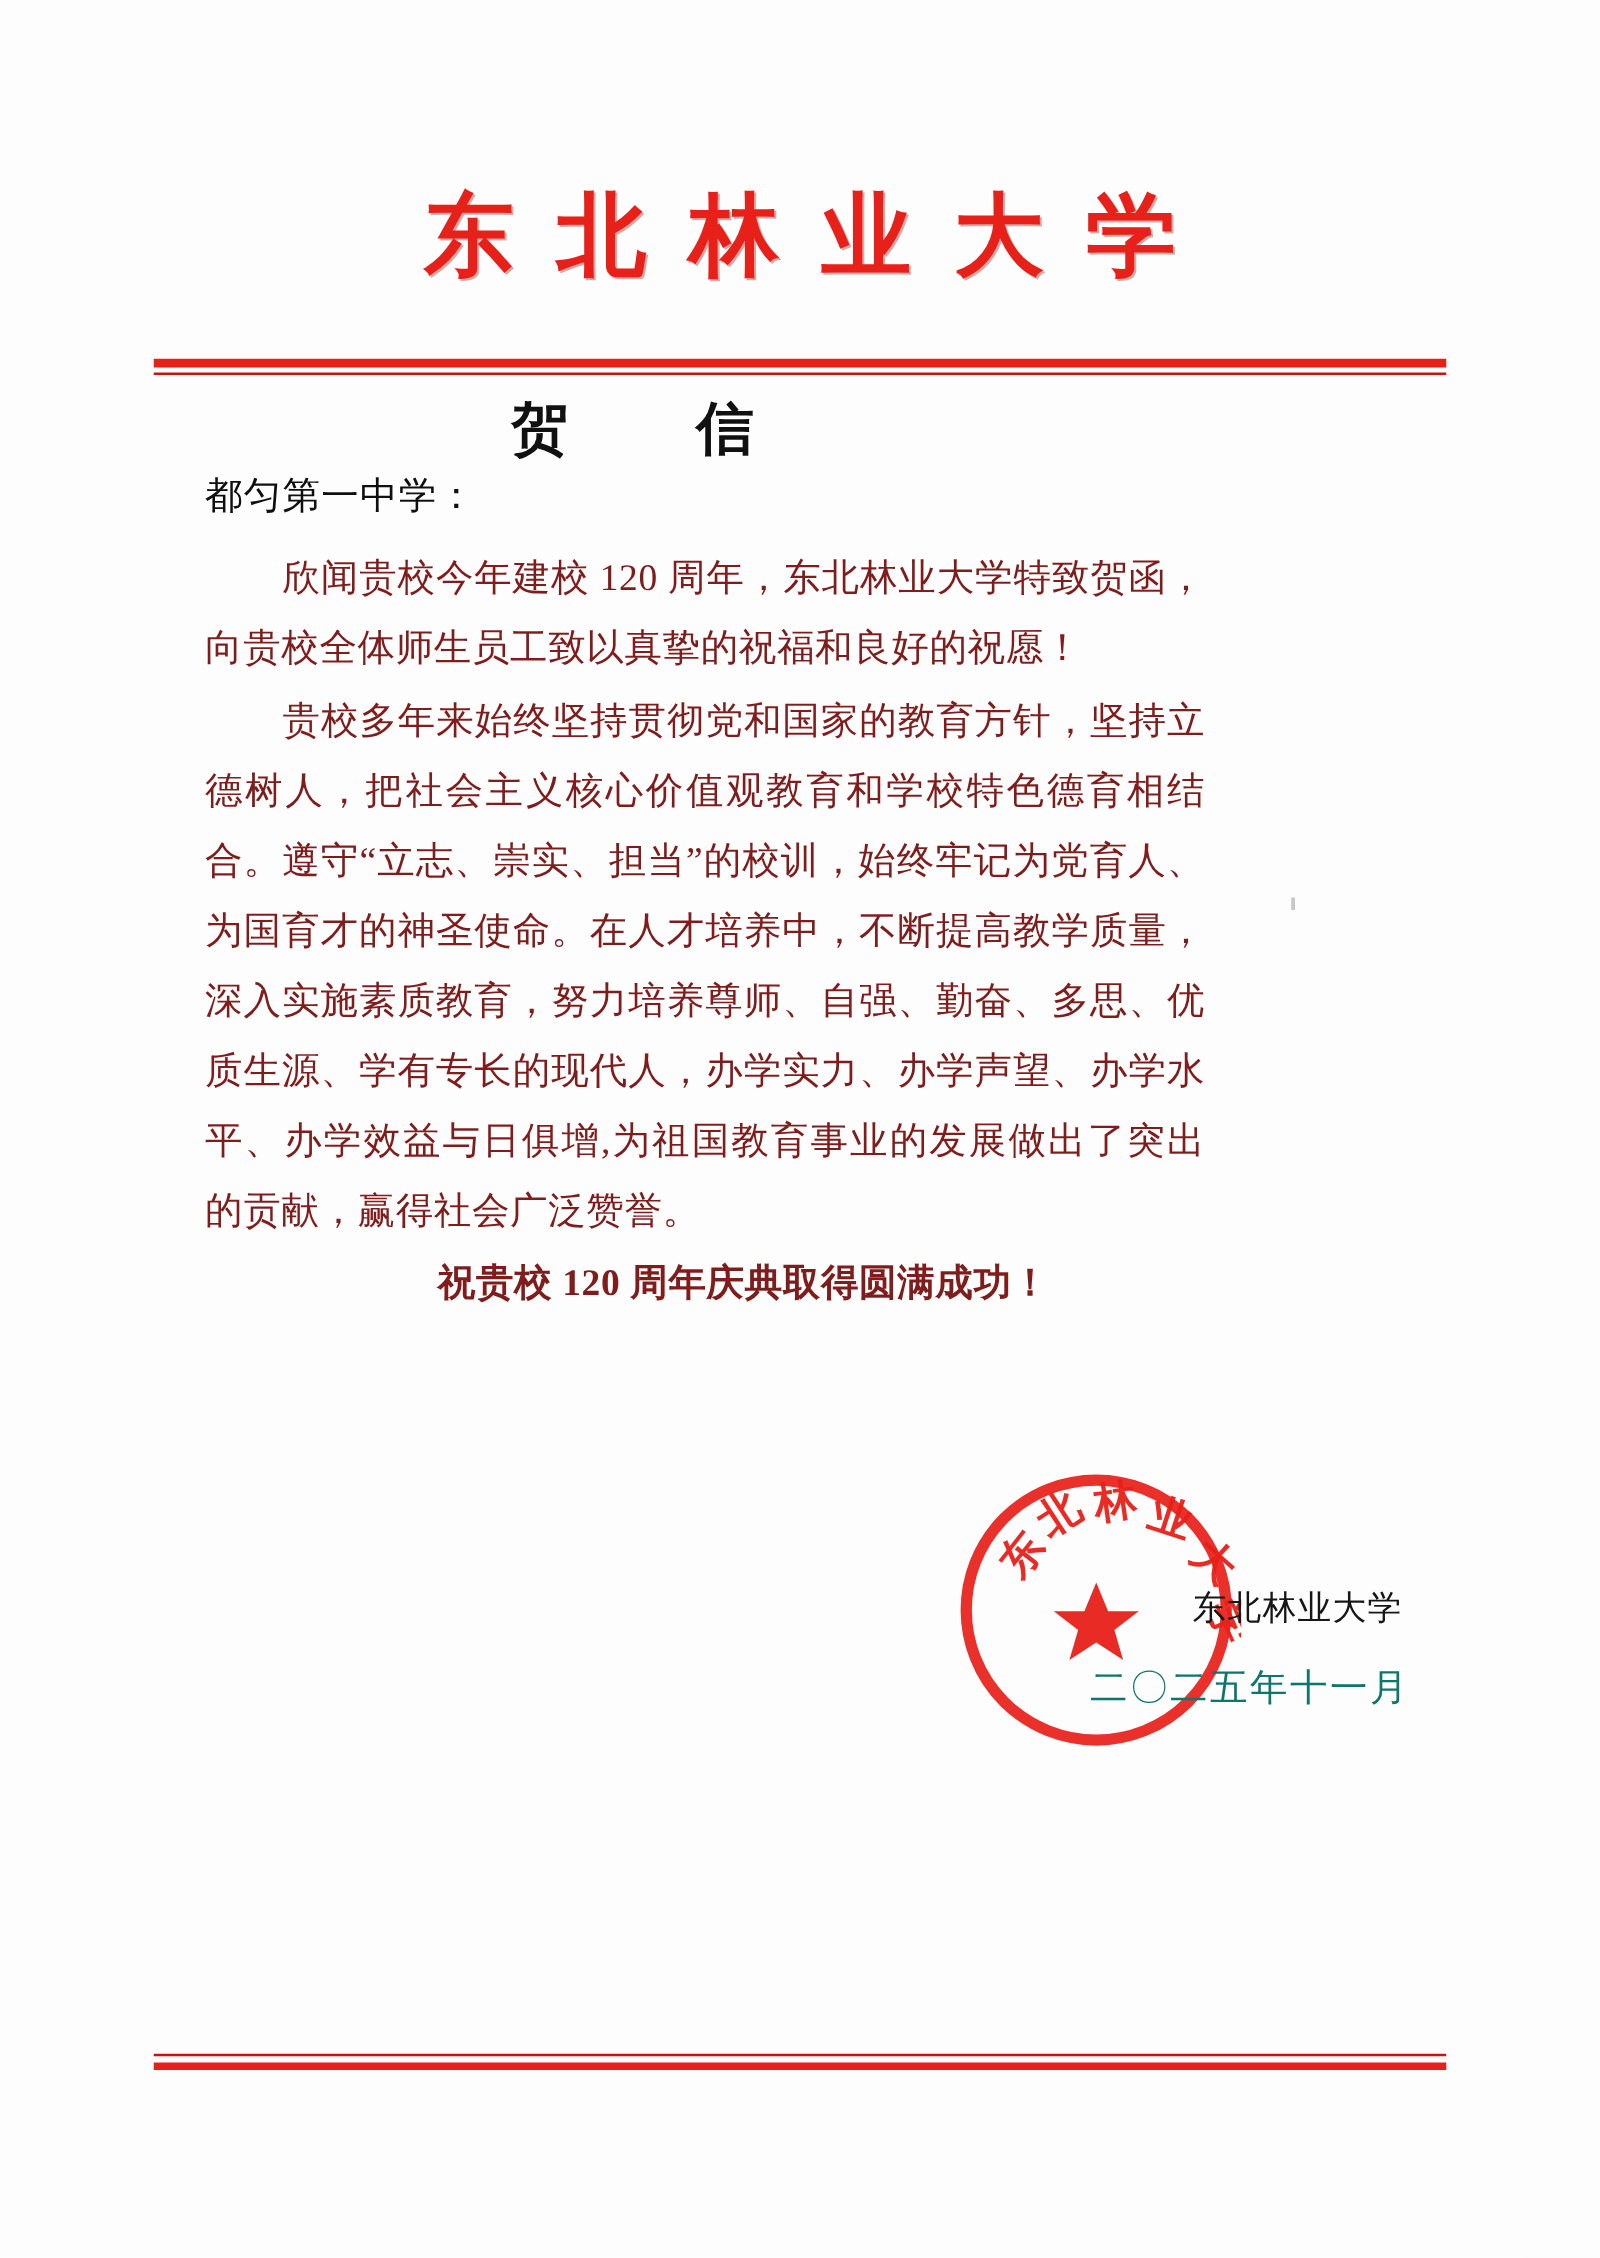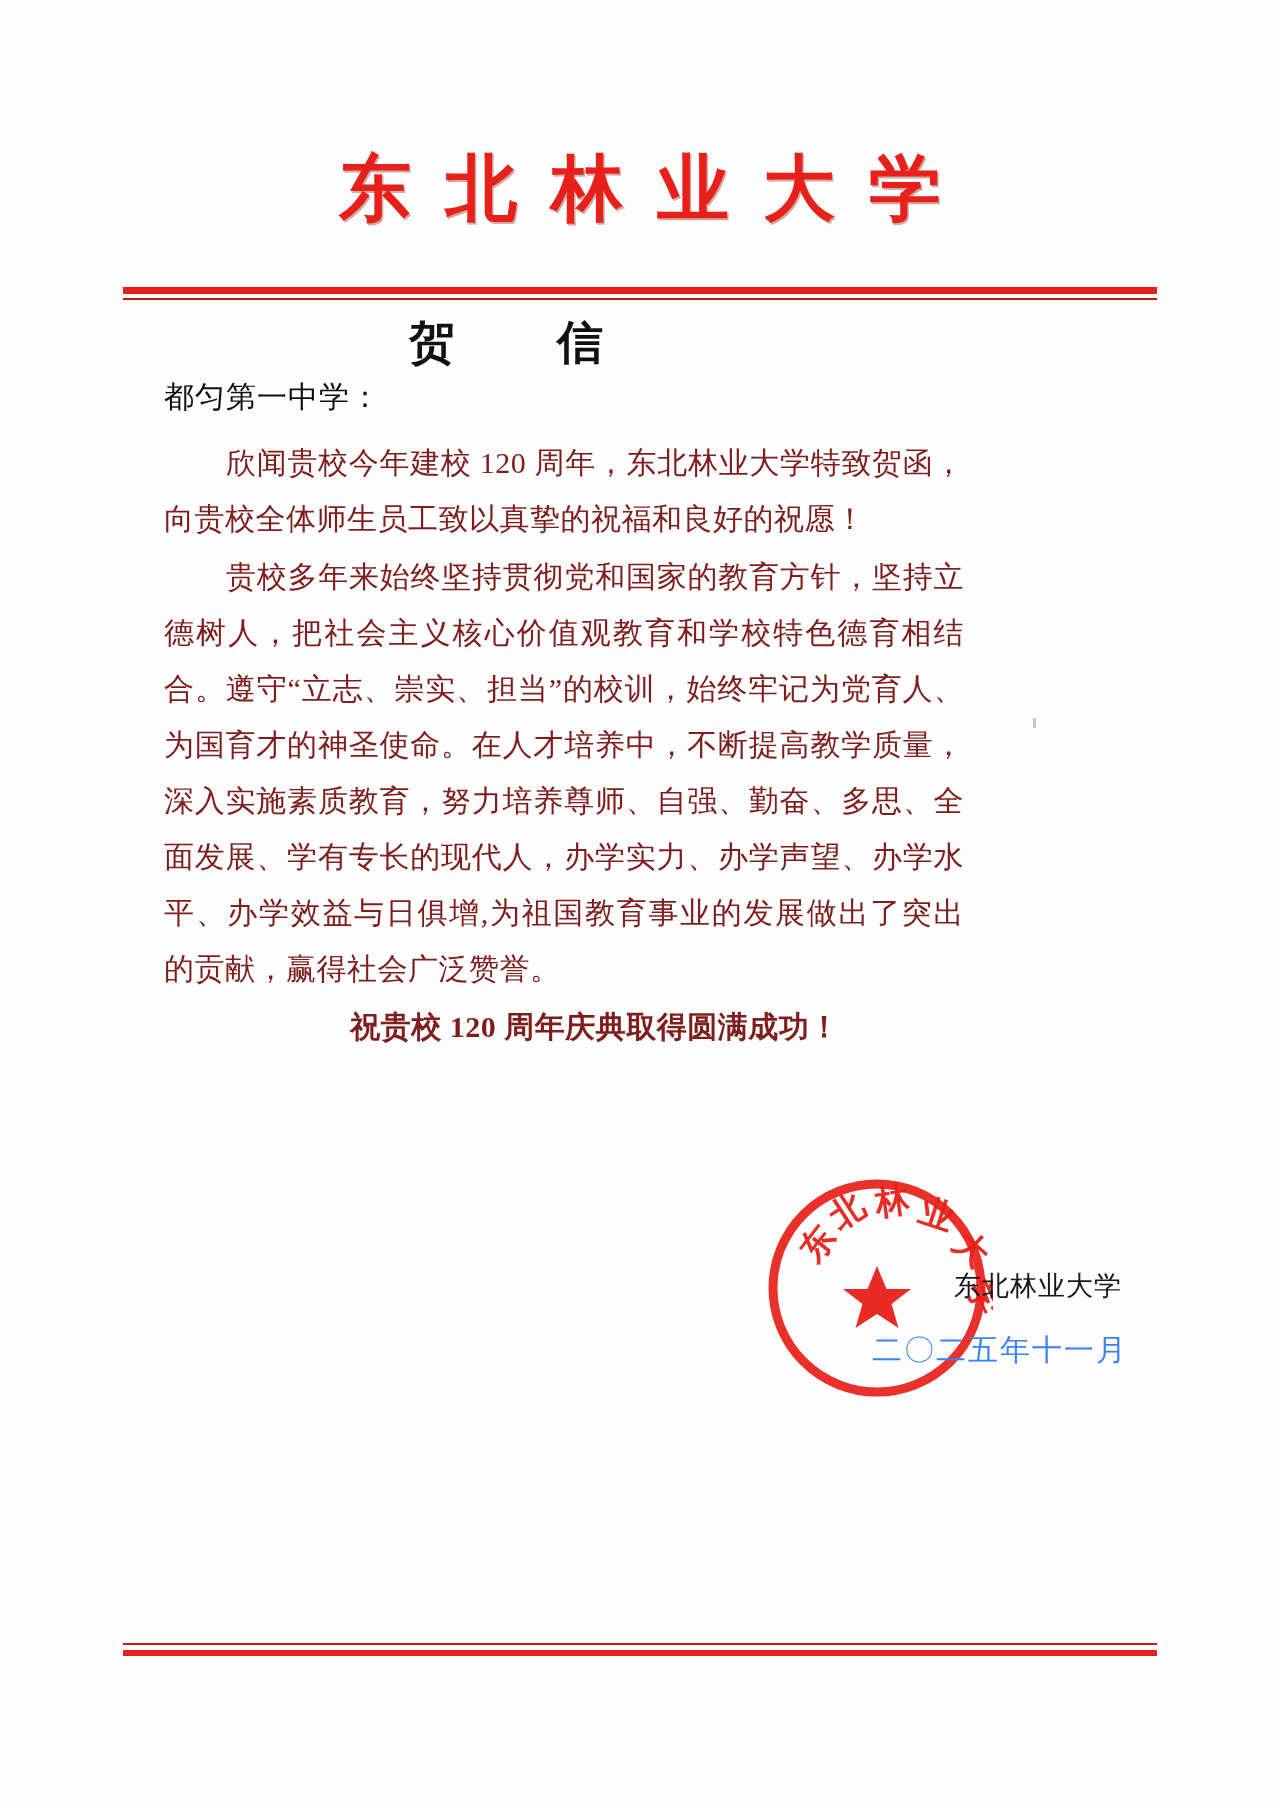--- a/index.html
+++ b/index.html
@@ -110,21 +110,21 @@
     top: 1330px;
     left: 0;
     width: 1280px;
   }
   .date-line {
     position: absolute;
     top: 0;
     right: 152px;
     font-size: 30px;
     letter-spacing: 2px;
-    color: #3b82f6;
+    color: #0f766e;
     white-space: nowrap;
   }
   .org-line {
     position: absolute;
     top: -62px;
     right: 158px;
     font-size: 27px;
     letter-spacing: 1px;
     color: #161616;
     white-space: nowrap;
@@ -185,21 +185,21 @@
     <div class="rule-thin"></div>
   </div>
 
   <div class="doc-title">贺　信</div>
 
   <div class="body-area">
     <div class="salutation">都匀第一中学：</div>
 
     <p class="para">欣闻贵校今年建校 120 周年，东北林业大学特致贺函，向贵校全体师生员工致以真挚的祝福和良好的祝愿！</p>
 
-    <p class="para">贵校多年来始终坚持贯彻党和国家的教育方针，坚持立德树人，把社会主义核心价值观教育和学校特色德育相结合。遵守“立志、崇实、担当”的校训，始终牢记为党育人、为国育才的神圣使命。在人才培养中，不断提高教学质量，深入实施素质教育，努力培养尊师、自强、勤奋、多思、全面发展、学有专长的现代人，办学实力、办学声望、办学水平、办学效益与日俱增,为祖国教育事业的发展做出了突出的贡献，赢得社会广泛赞誉。</p>
+    <p class="para">贵校多年来始终坚持贯彻党和国家的教育方针，坚持立德树人，把社会主义核心价值观教育和学校特色德育相结合。遵守“立志、崇实、担当”的校训，始终牢记为党育人、为国育才的神圣使命。在人才培养中，不断提高教学质量，深入实施素质教育，努力培养尊师、自强、勤奋、多思、优质生源、学有专长的现代人，办学实力、办学声望、办学水平、办学效益与日俱增,为祖国教育事业的发展做出了突出的贡献，赢得社会广泛赞誉。</p>
 
 
     <p class="para last-line-left">祝贵校 120 周年庆典取得圆满成功！</p>
   </div>
 
   <div class="tiny-mark"></div>
 
   <div class="seal">
     <svg viewBox="0 0 232 232" width="232" height="232" aria-hidden="true">
       <defs>

